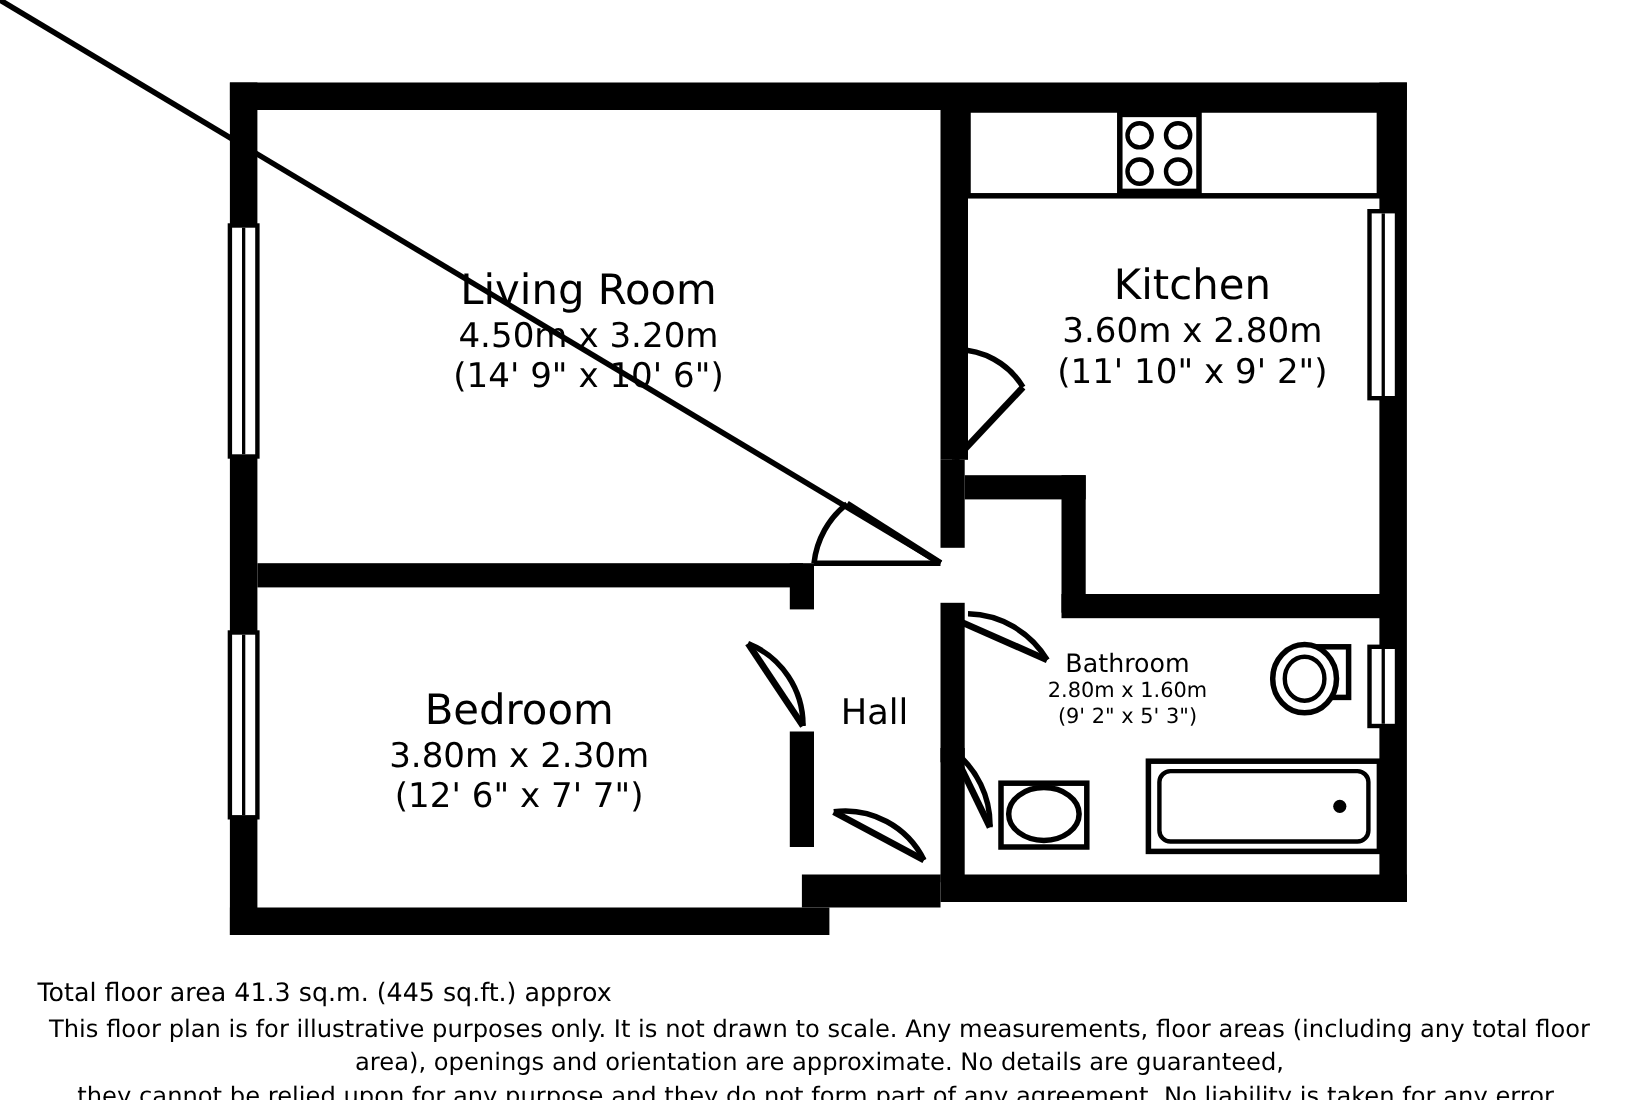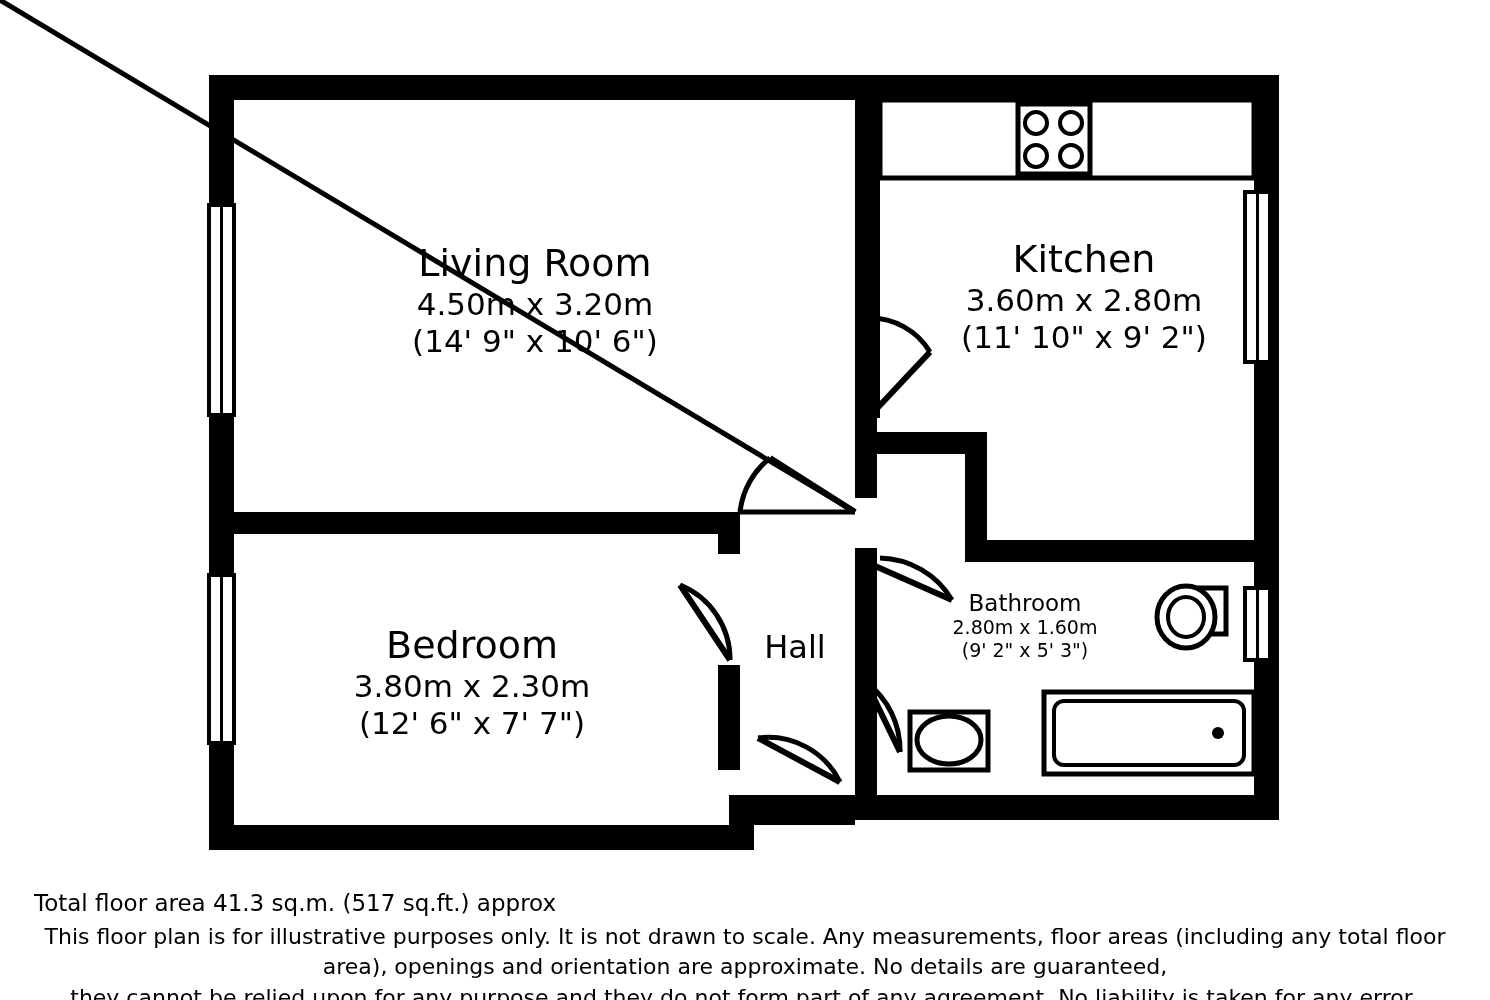--- a/index.html
+++ b/index.html
@@ -210,17 +210,17 @@
     </g>
 
     <g>
       <text class="room-label room-name-md" x="795" y="658">Hall</text>
     </g>
 
   </svg>
 </div>
 
 <div class="footer">
-  <div class="footer-area">Total floor area 41.3 sq.m. (517 sq.ft.) approx</div>
+  <div class="footer-area">Total floor area 41.3 sq.m. (445 sq.ft.) approx</div>
   <div class="footer-disclaimer">This floor plan is for illustrative purposes only. It is not drawn to scale. Any measurements, floor areas (including any total floor area), openings and orientation are approximate. No details are guaranteed,</div>
   <div class="footer-disclaimer">they cannot be relied upon for any purpose and they do not form part of any agreement. No liability is taken for any error, omission or misstatement. A party must rely upon its own inspection(s).</div>
 
 </div>
 
 </body></html>

